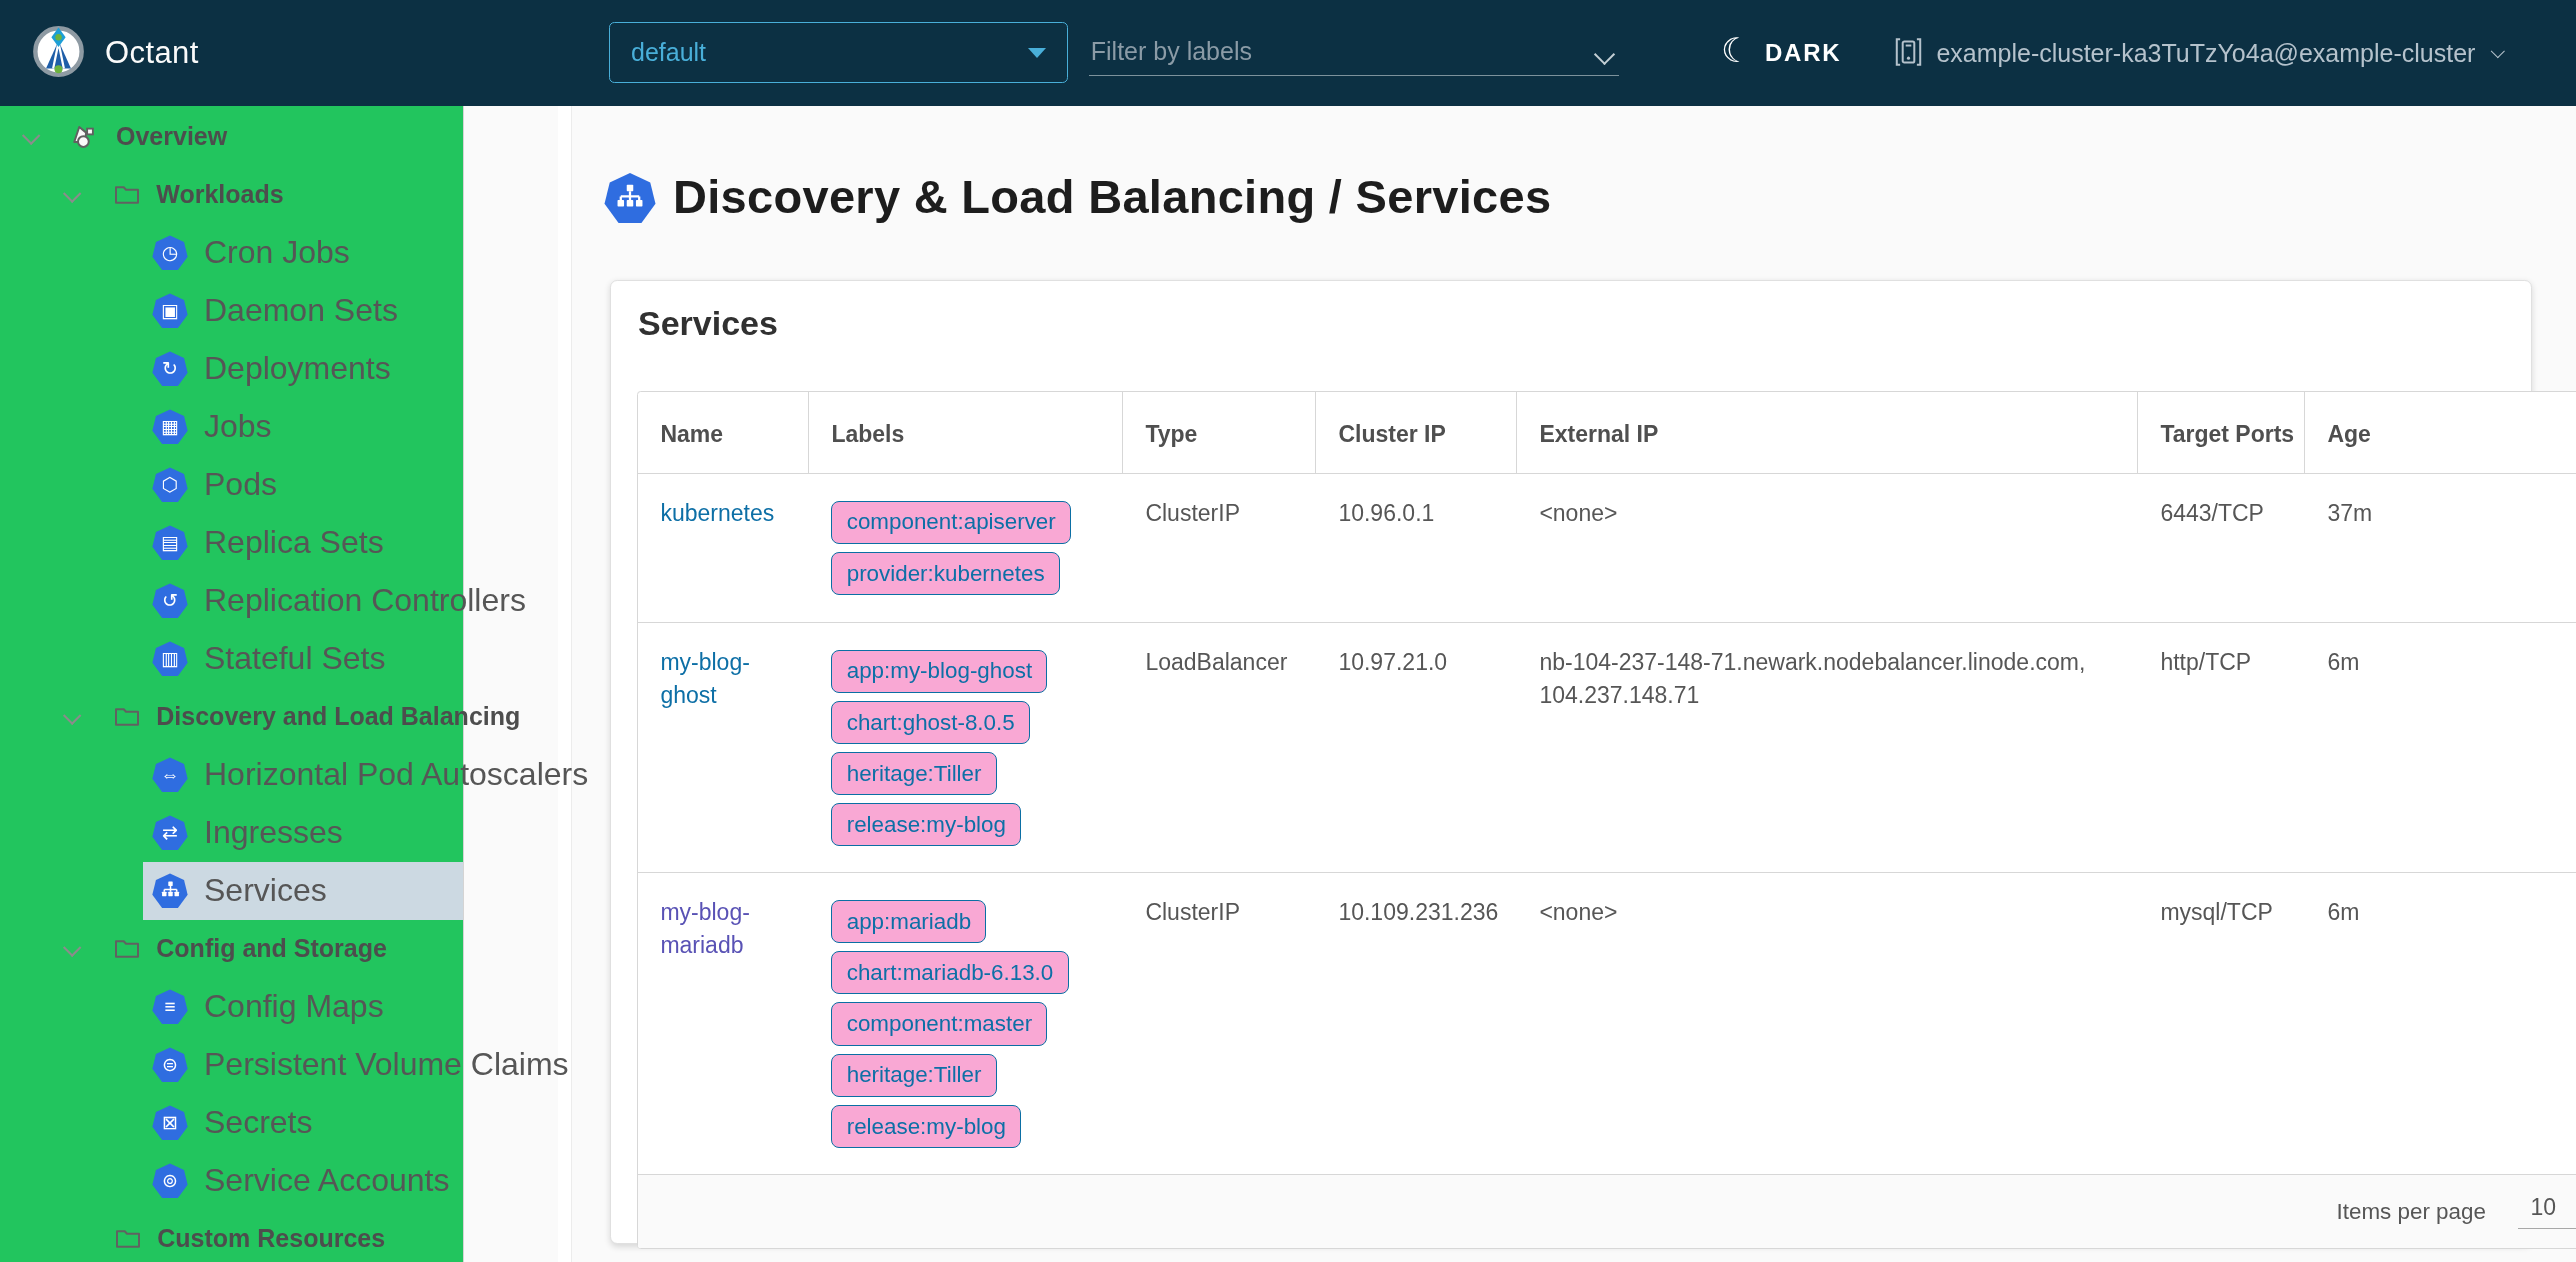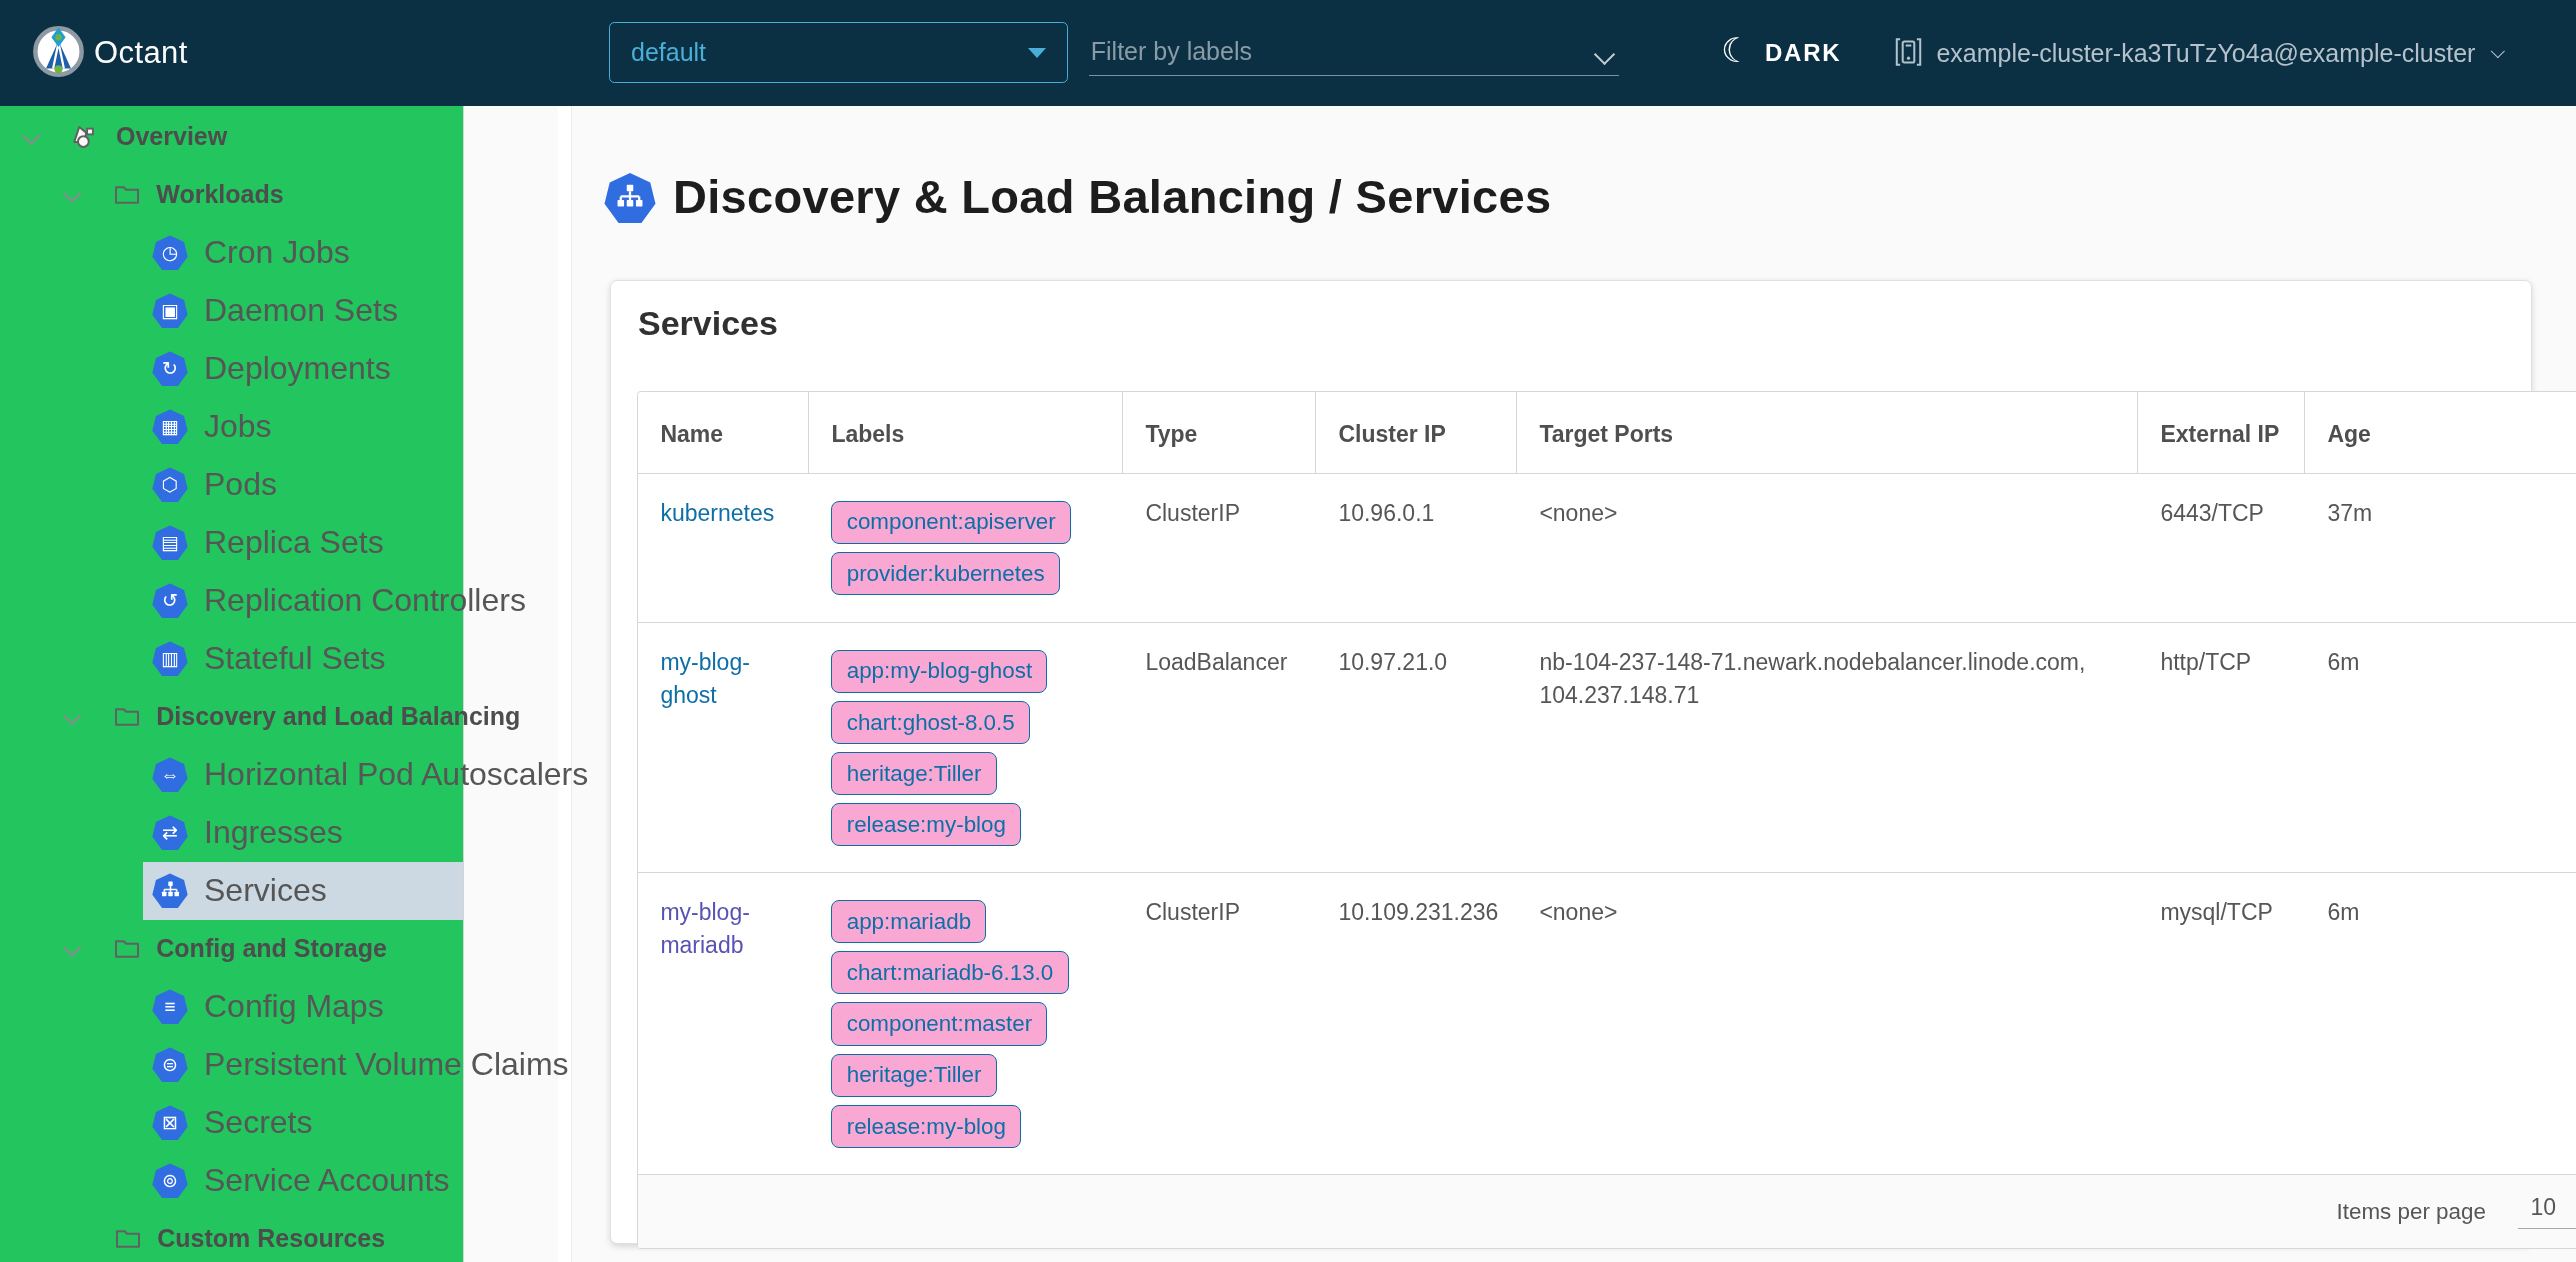--- a/index.html
+++ b/index.html
@@ -1,21 +1,21 @@
 <!DOCTYPE html>
 <html style="font-size:14.3px"><head>
 <meta charset="utf-8">
 <style>
   * { margin:0; padding:0; box-sizing:border-box; }
   html,body { width:2576px; height:1263px; overflow:hidden; }
   body { font-family:"Liberation Sans","DejaVu Sans",sans-serif; background:#fafafa; position:relative; color:#565656; }
 
   
   .hdr { position:absolute; left:0; top:0; width:2576px; height:106px; background:#0c3043; z-index:30; }
-  .brand { position:absolute; left:30px; top:0; height:106px; display:flex; align-items:center; gap:7px; }
+  .brand { position:absolute; left:30px; top:0; height:106px; display:flex; align-items:center; gap:18px; }
   .brand-name { color:#fafafa; font-size:31px; letter-spacing:0.4px; }
   .ns-select { position:absolute; left:609px; top:22.4px; width:459px; height:61px; border:1.8px solid #49afd9; border-radius:5.4px;
                display:flex; align-items:center; justify-content:space-between; padding:0 21px; cursor:pointer; }
   .ns-select .val { color:#49afd9; font-size:25px; }
   .caret-down { width:0; height:0; border-left:9px solid transparent; border-right:9px solid transparent; border-top:10.7px solid #49afd9; }
   .lbl-filter { position:absolute; left:1089px; top:29px; width:530px; height:47px; border-bottom:1.8px solid #7d929c;
                 display:flex; align-items:flex-end; justify-content:space-between; padding:0 7.2px 9px 1.8px; }
   .lbl-filter .ph { color:#8b9ba6; font-size:25px; }
   .chev { display:inline-block; border-style:solid; border-color:#c3ced4; border-width:0 2.7px 2.7px 0; transform:rotate(45deg); }
   .chev.filter { width:15px; height:15px; margin-bottom:3.6px; }
@@ -275,22 +275,22 @@
 
   <section class="card">
     <h2 class="card-title">Services</h2>
 
     <div class="tbl">
       <div class="t-row t-head">
           <div class="t-h">Name</div>
           <div class="t-h">Labels</div>
           <div class="t-h">Type</div>
           <div class="t-h">Cluster IP</div>
+          <div class="t-h">External IP</div>
           <div class="t-h">Target Ports</div>
-          <div class="t-h">External IP</div>
           <div class="t-h">Age</div>
         </div>
       <div>
           <div class="t-row t-r" style="min-height: 149px;">
             <div class="t-c"><a class="link">kubernetes</a></div>
             <div class="t-c">
               <span class="pill">component:apiserver</span>
               <span class="pill">provider:kubernetes</span>
             </div>
             <div class="t-c">ClusterIP</div>

